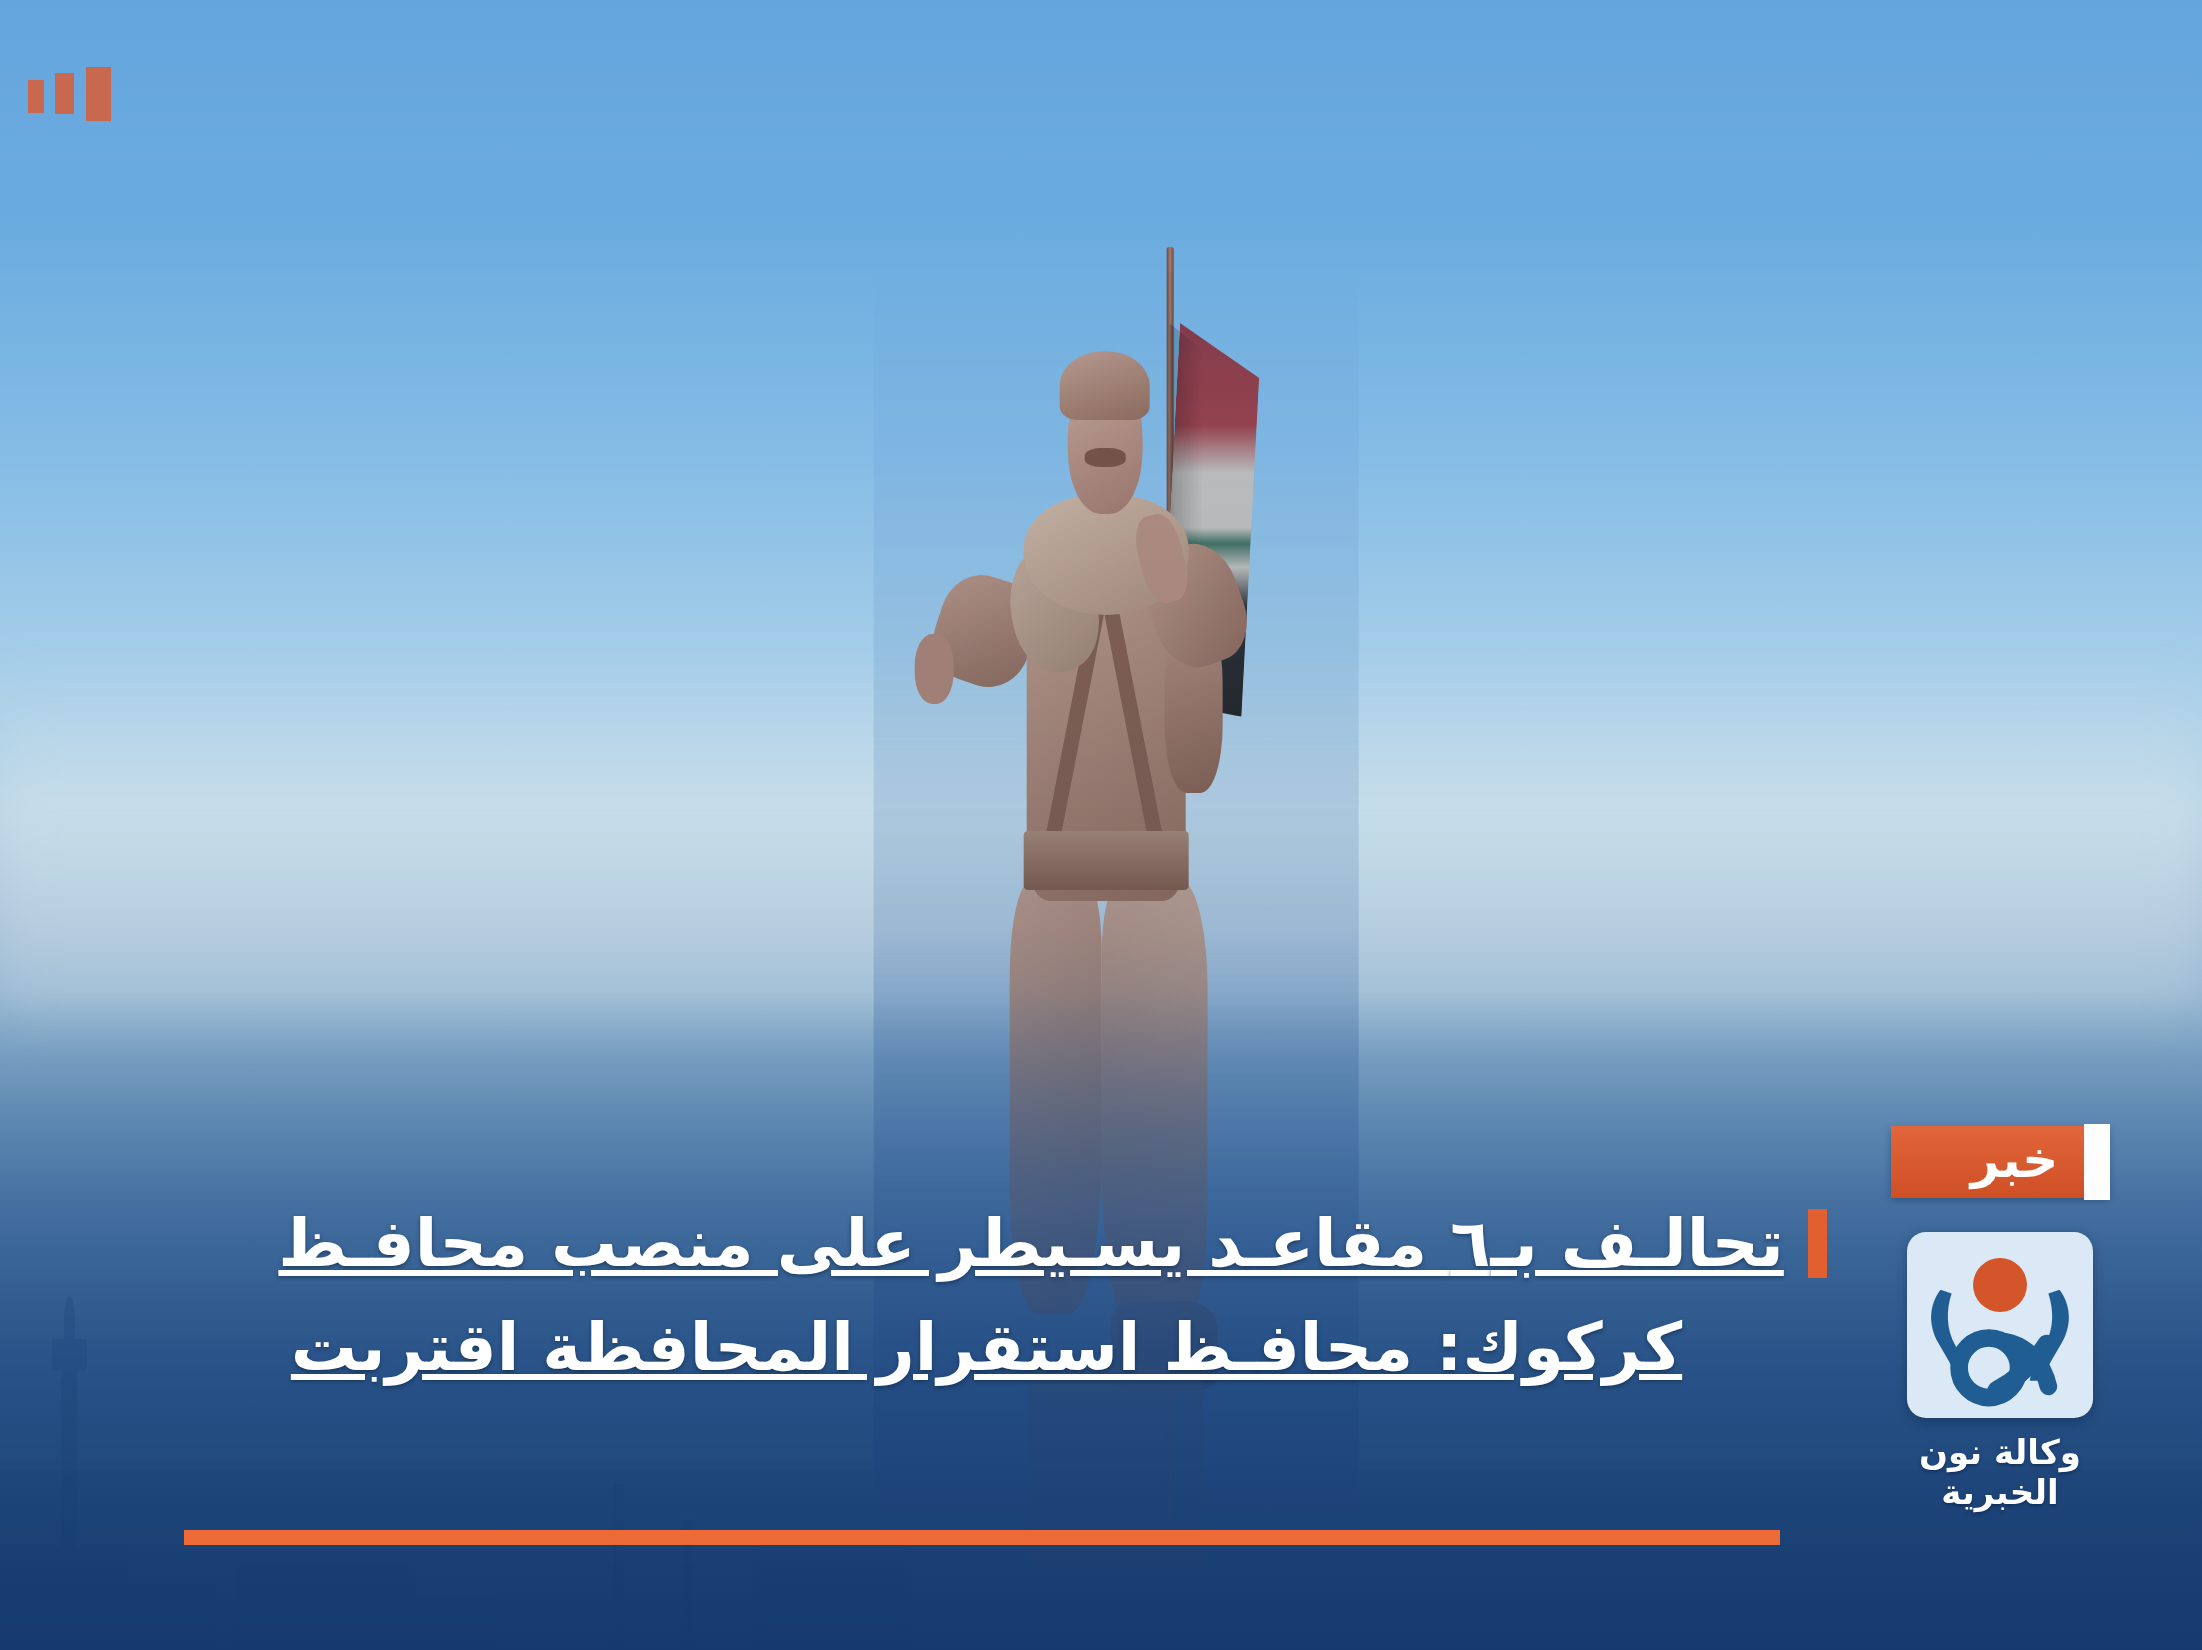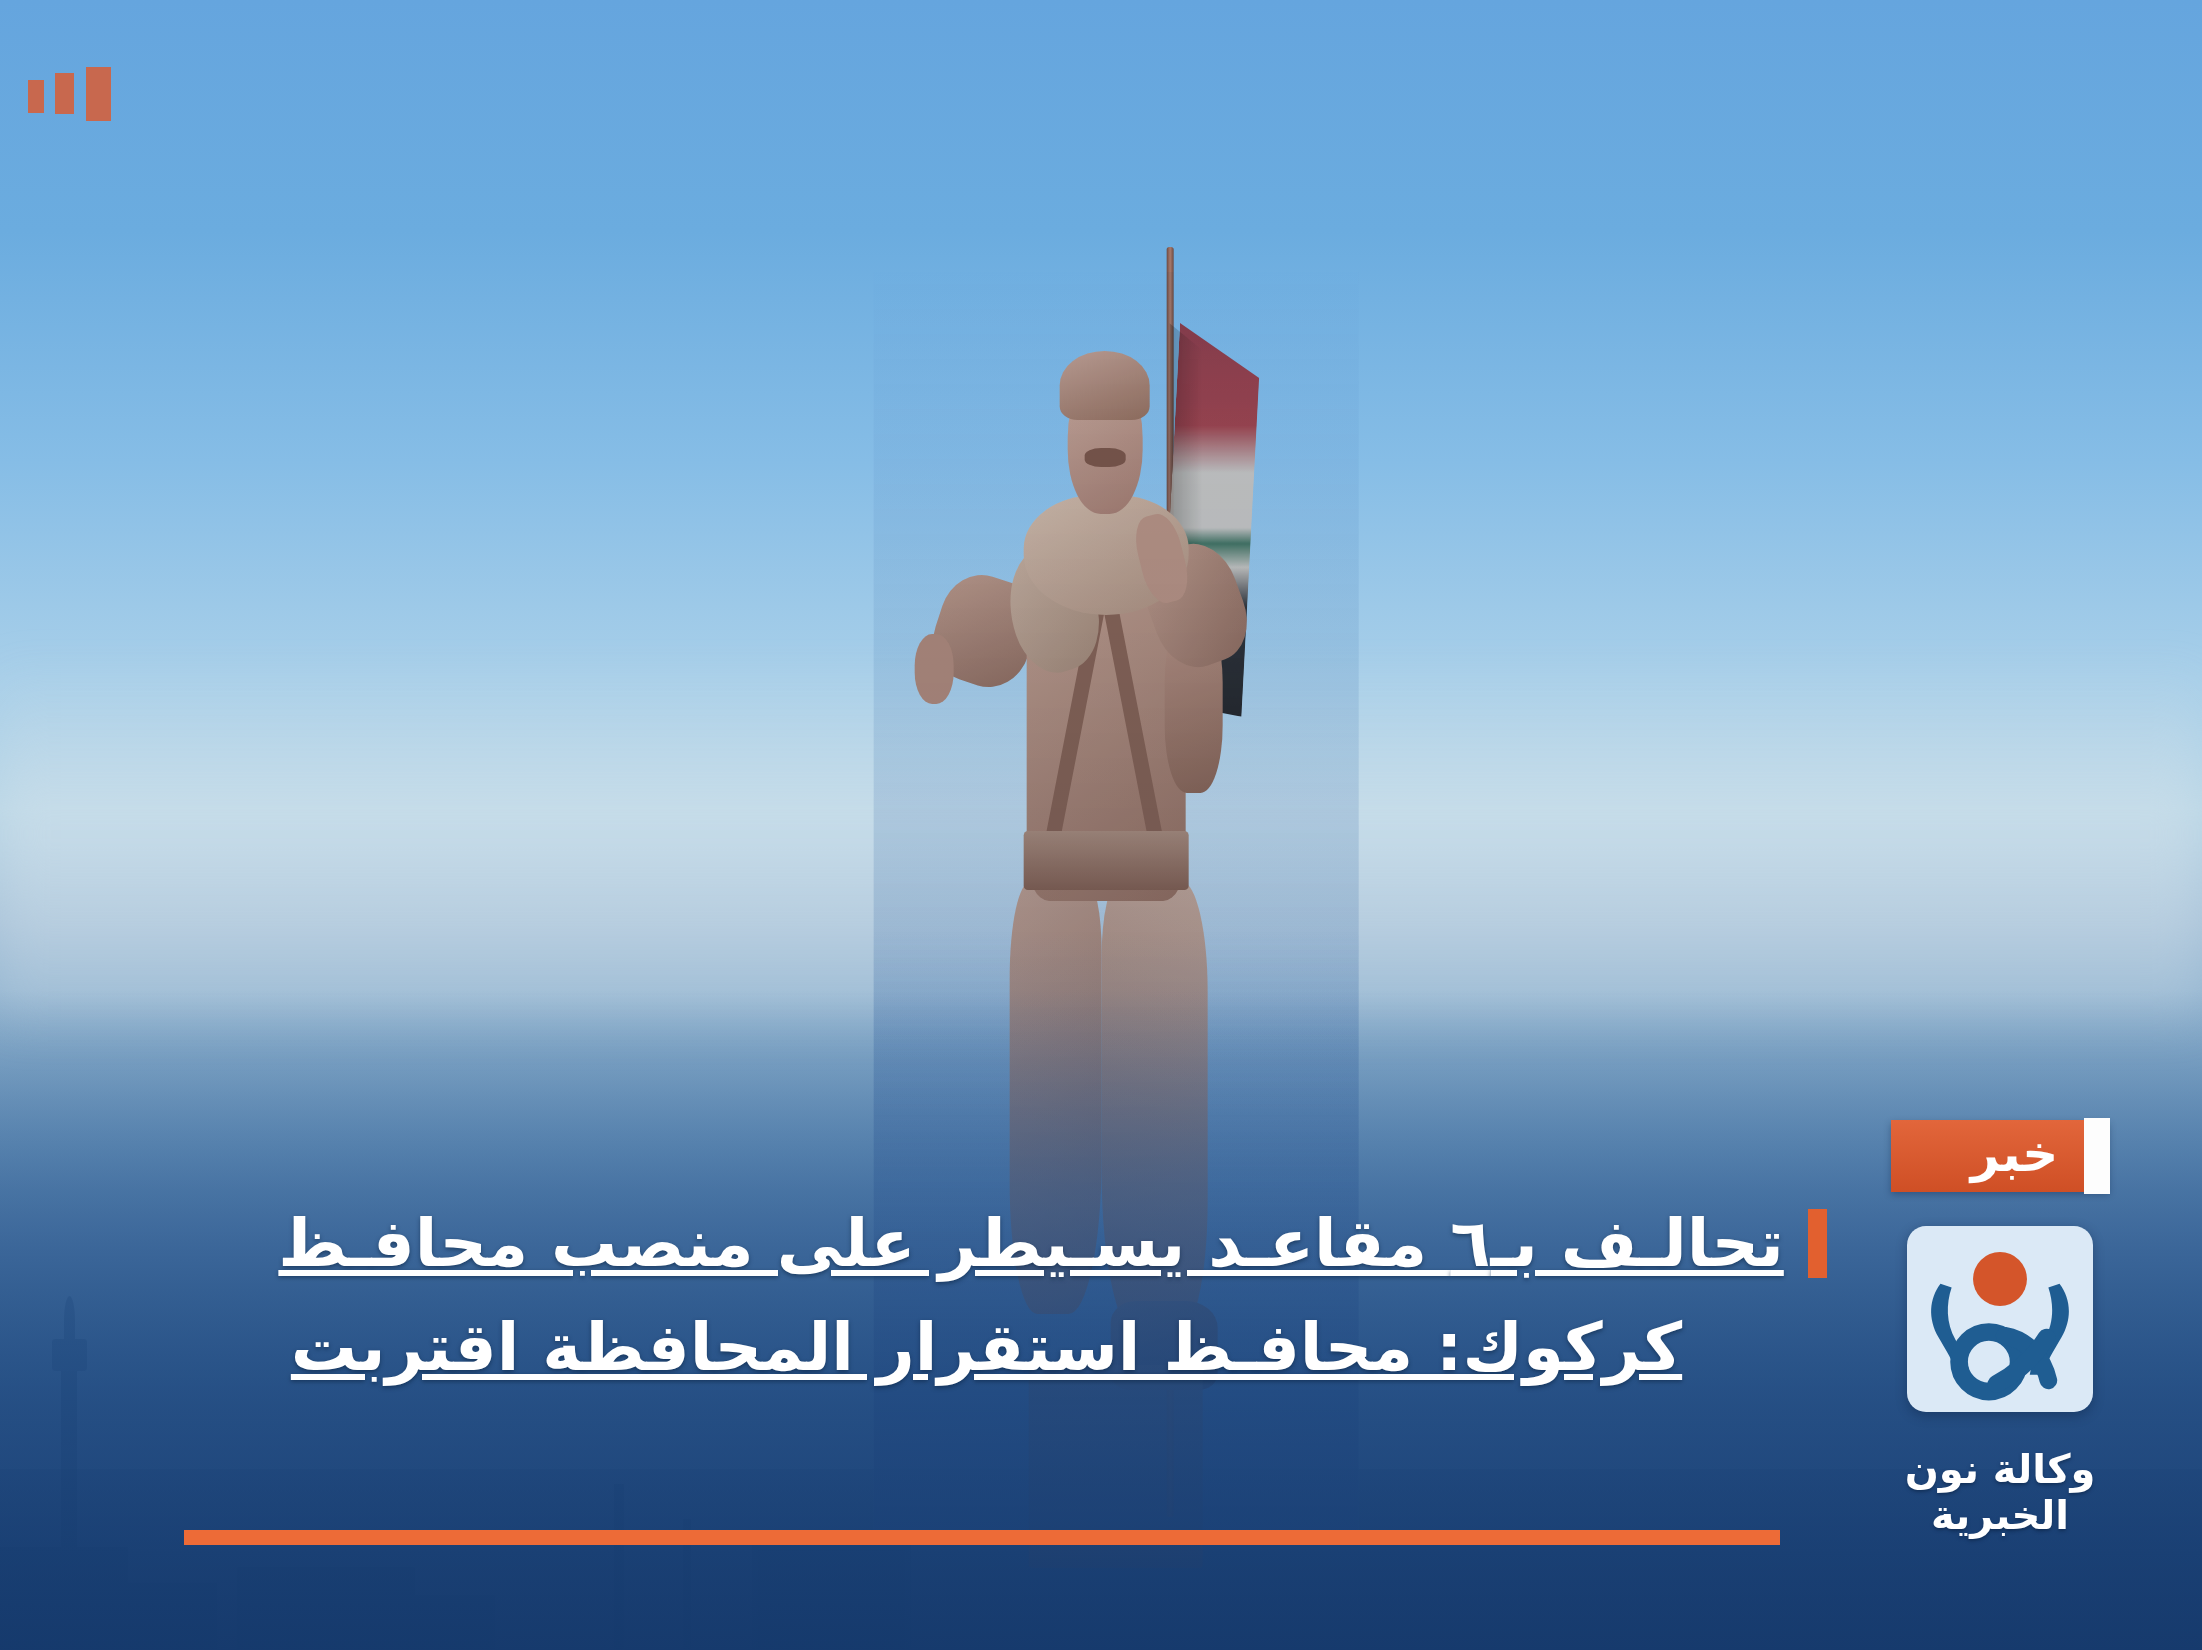--- a/index.html
+++ b/index.html
@@ -122,40 +122,40 @@
   .hl-line.l2{text-align:center;padding-left:52px;}
   .hl-mark{
     display:inline-block;width:19px;height:69px;background:#e2602f;
     vertical-align:-12px;margin-right:5.2px;margin-left:24px;
   }
 
   
   .brand{position:absolute;right:60px;top:1118px;width:284px;text-align:center;}
   .newsbadge{
     position:relative;display:flex;align-items:center;justify-content:center;
-    width:218px;height:72px;margin:2px auto;
+    width:218px;height:72px;margin:8px auto;
     background:linear-gradient(to bottom,#e2663b,#cf4f25);
     box-shadow:0 2.6px 6.9px rgba(10,30,60,.35);
   }
   .newsbadge .lbl{
     color:#fff;font-weight:bold;font-size:50px;line-height:1;
     padding-left:29px;padding-bottom:3.4px;
   }
   .newsbadge .tabwhite{
     position:absolute;right:-0.9px;top:-1.7px;width:26px;height:76px;background:#fdfdfd;
   }
   .logobox{
     width:186px;height:186px;margin:34px auto 0;
     background:#dbe9f6;border-radius:19px;
     box-shadow:0 3.4px 10.3px rgba(8,28,58,.35);
     position:relative;
   }
   .logobox svg{position:absolute;inset:0;width:100%;height:100%;}
   .brandname{
-    margin-top:34px;color:#ffffff;font-weight:bold;font-size:40px;
+    margin-top:14px;color:#ffffff;font-weight:bold;font-size:34px;
     direction:rtl;text-shadow:0 1.7px 3.4px rgba(8,30,60,.5);
   }
 
   
   .rule{
     position:absolute;left:185px;width:1596px;bottom:105px;height:14.6px;
     background:#ed6b37;
   }
 </style>
 </head>

